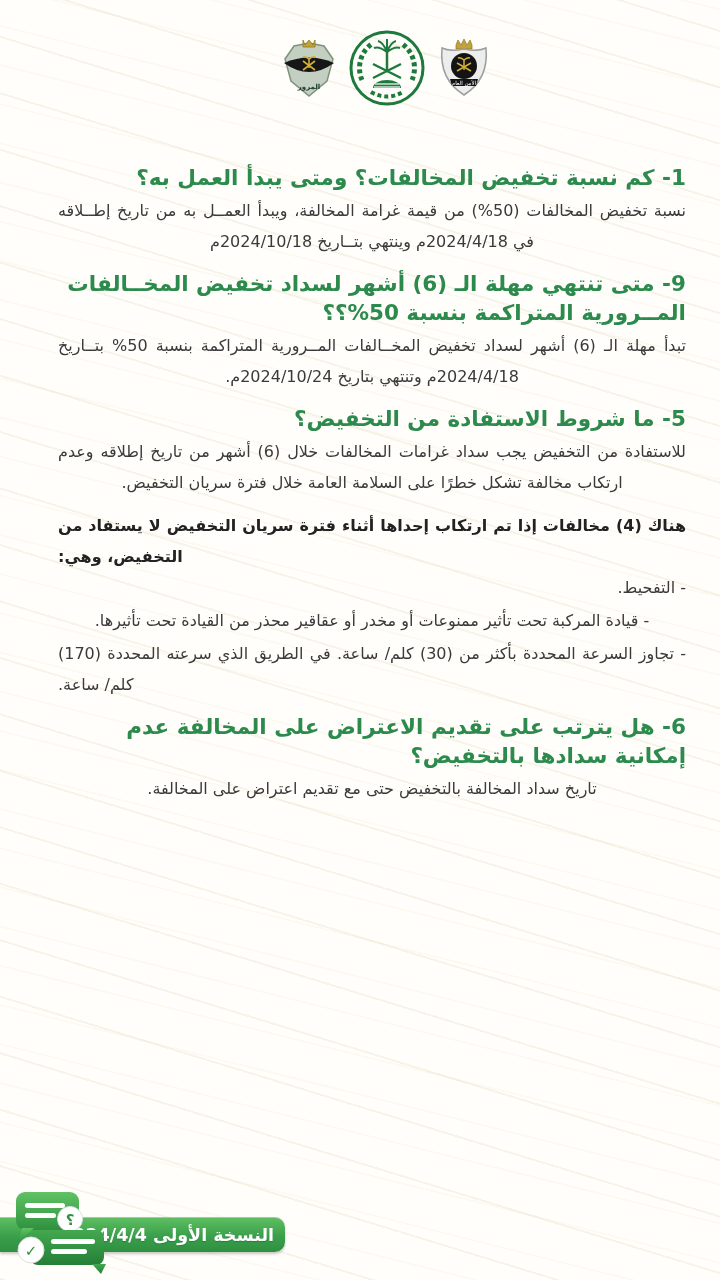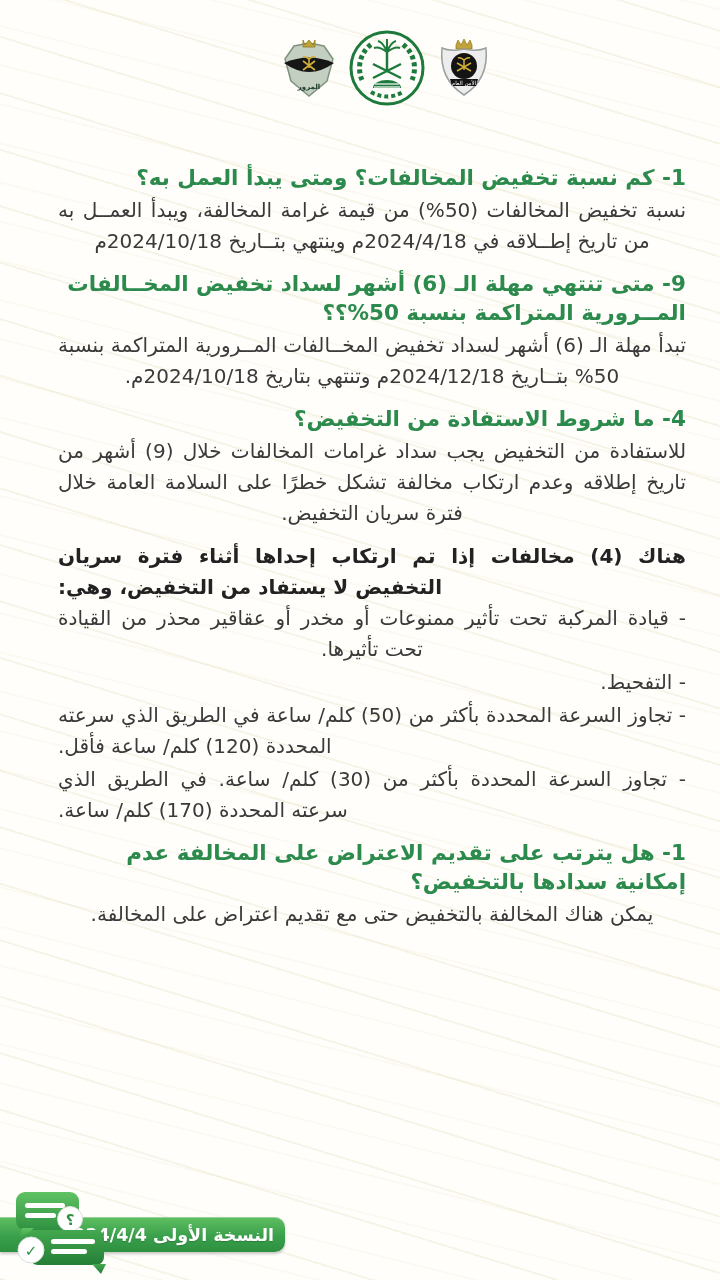--- a/index.html
+++ b/index.html
@@ -19,21 +19,21 @@
   .content {
     position:absolute; top:163px; left:58px; right:34px;
     direction:rtl; color:#3a3a3a;
   }
   section.qa { margin:0 0 12px 0; }
   .question {
     margin:0 0 3px 0; color:#2b8a4c;
     font-size:21.5px; line-height:29px; font-weight:bold; text-align:right;
   }
   .answer {
-    margin:0; font-size:20px; line-height:31px;
+    margin:0; font-size:16px; line-height:31px;
     text-align:justify; text-align-last:center; color:#3a3a3a;
   }
   .intro-bold { font-weight:bold; color:#222222; }
   .bullet { margin:0 0 2px 0; }
   .align-last-left  { text-align-last:left; }
   .align-last-right { text-align-last:right; }
   .ribbon {
     position:absolute; left:0; bottom:28px; width:285px; height:35px; z-index:1;
     border-radius:0 10px 10px 0;
     background:linear-gradient(180deg,#5fbf62 0%,#3aa04b 55%,#2d9040 100%);
@@ -96,39 +96,38 @@
 <div class="content">
 
   <section class="qa">
     <h2 class="question">1- كم نسبة تخفيض المخالفات؟ ومتى يبدأ العمل به؟</h2>
     <p class="answer">نسبة تخفيض المخالفات (50%) من قيمة غرامة المخالفة، ويبدأ العمــل به من تاريخ إطــلاقه في 2024/4/18م وينتهي بتــاريخ 2024/10/18م</p>
   </section>
 
 
   <section class="qa">
     <h2 class="question">9- متى تنتهي مهلة الـ (6) أشهر لسداد تخفيض المخــالفات المــرورية المتراكمة بنسبة 50%؟؟</h2>
-    <p class="answer">تبدأ مهلة الـ (6) أشهر لسداد تخفيض المخــالفات المــرورية المتراكمة بنسبة 50% بتــاريخ 2024/12/18م وتنتهي بتاريخ 2024/10/18م.</p>
+    <p class="answer">تبدأ مهلة الـ (6) أشهر لسداد تخفيض المخــالفات المــرورية المتراكمة بنسبة 50% بتــاريخ 2024/4/18م وتنتهي بتاريخ 2024/10/24م.</p>
   </section>
 
   <section class="qa">
-    <h2 class="question">4- ما شروط الاستفادة من التخفيض؟</h2>
-    <p class="answer">للاستفادة من التخفيض يجب سداد غرامات المخالفات خلال (9) أشهر من تاريخ إطلاقه وعدم ارتكاب مخالفة تشكل خطرًا على السلامة العامة خلال فترة سريان التخفيض.</p>
+    <h2 class="question">5- ما شروط الاستفادة من التخفيض؟</h2>
+    <p class="answer">للاستفادة من التخفيض يجب سداد غرامات المخالفات خلال (6) أشهر من تاريخ إطلاقه وعدم ارتكاب مخالفة تشكل خطرًا على السلامة العامة خلال فترة سريان التخفيض.</p>
   </section>
 
   <section class="qa">
     <p class="answer intro-bold align-last-left">هناك (4) مخالفات إذا تم ارتكاب إحداها أثناء فترة سريان التخفيض لا يستفاد من التخفيض، وهي:</p>
+    <p class="answer bullet align-last-right">- التفحيط.</p>
     <p class="answer bullet">- قيادة المركبة تحت تأثير ممنوعات أو مخدر أو عقاقير محذر من القيادة تحت تأثيرها.</p>
-    <p class="answer bullet align-last-right">- التفحيط.</p>
-    <p class="answer bullet align-last-left">- تجاوز السرعة المحددة بأكثر من (50) كلم/ ساعة في الطريق الذي سرعته المحددة (120) كلم/ ساعة فأقل.</p>
     <p class="answer bullet align-last-left">- تجاوز السرعة المحددة بأكثر من (30) كلم/ ساعة. في الطريق الذي سرعته المحددة (170) كلم/ ساعة.</p>
   </section>
 
   <section class="qa">
-    <h2 class="question">1- هل يترتب على تقديم الاعتراض على المخالفة عدم إمكانية سدادها بالتخفيض؟</h2>
-    <p class="answer">يمكن هناك المخالفة بالتخفيض حتى مع تقديم اعتراض على المخالفة.</p>
+    <h2 class="question">6- هل يترتب على تقديم الاعتراض على المخالفة عدم إمكانية سدادها بالتخفيض؟</h2>
+    <p class="answer">تاريخ سداد المخالفة بالتخفيض حتى مع تقديم اعتراض على المخالفة.</p>
   </section>
 
 </div>
 
 <div class="ribbon">
   <span class="ribbon-label">النسخة الأولى 2024/4/4م</span>
 </div>
 
 <svg class="bubbles" width="150" height="92" viewBox="0 0 150 92">
   <defs>

